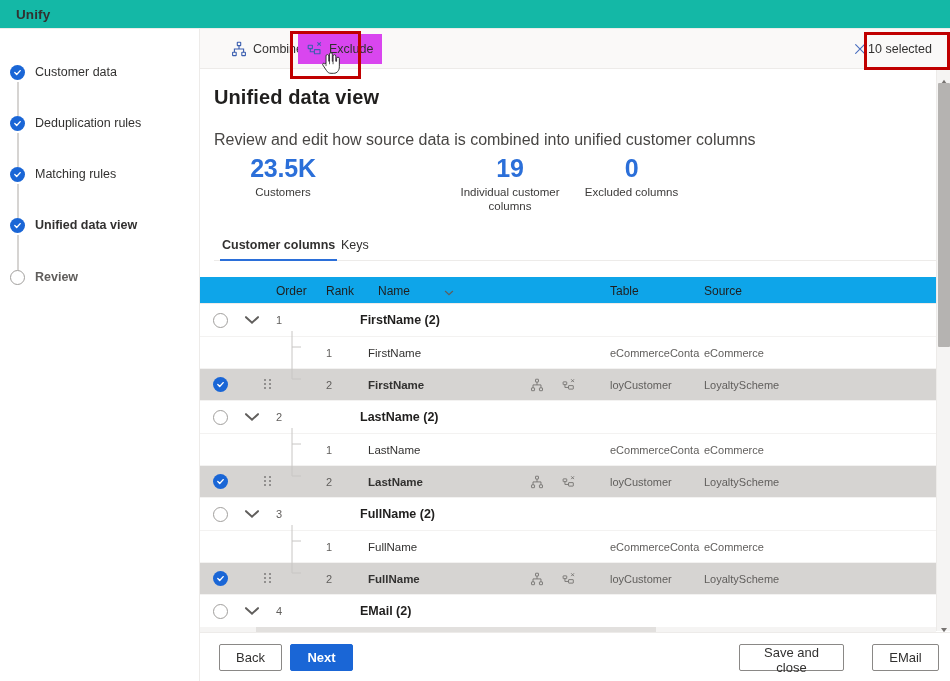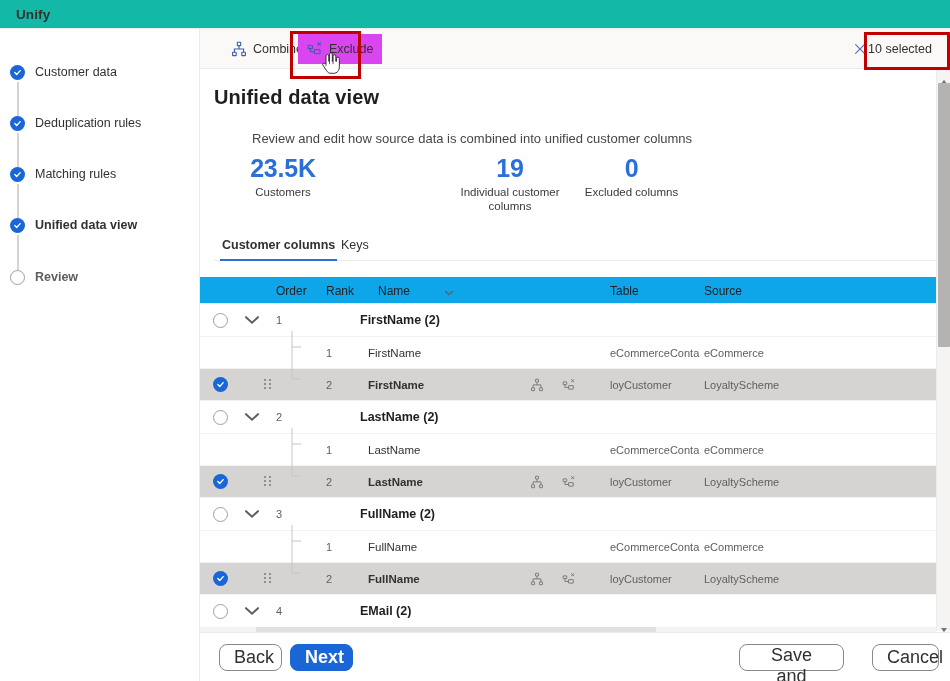--- a/index.html
+++ b/index.html
@@ -83,21 +83,21 @@
   .content {
     position: absolute; left: 200px; top: 69px; width: 750px; height: 562px;
     background: #ffffff; overflow: hidden;
   }
   .page-title {
     position: absolute; left: 14px; top: 17px;
     font-size: 20px; font-weight: 600; color: #201f1e; letter-spacing: .1px;
   }
   .page-sub {
     position: absolute; left: 14px; top: 62px;
-    font-size: 13px; color: #484644; margin-left: 38px;
+    font-size: 16px; color: #484644;
   }
 
   
   .stats { position: absolute; left: 14px; top: 84px; width: 700px; height: 62px; }
   .stat { position: absolute; top: 0; text-align: center; }
   .stat .num {
     font-size: 25px; font-weight: 600; color: #2b6fd9; line-height: 30px;
     letter-spacing: -.2px;
   }
   .stat .cap {
@@ -192,22 +192,22 @@
   }
   .hscroll .hthumb { position: absolute; left: 56px; top: 0; width: 400px; height: 5px; background: #e2e0de; }
 
   
   .footer {
     position: absolute; left: 200px; top: 632px; width: 750px; height: 49px;
     background: #ffffff; border-top: 1px solid #edebe9;
   }
   .fbtn {
     position: absolute; top: 11px; height: 27px; min-width: 63px; padding: 0 14px;
-    font-size: 18px; font-family: inherit; cursor: pointer;
-    border: 1px solid #8a8886; background: #ffffff; color: #323130; border-radius: 8px;
+    font-size: 13px; font-family: inherit; cursor: pointer;
+    border: 1px solid #8a8886; background: #ffffff; color: #323130; border-radius: 2px;
   }
   .fbtn.primary { background: #1a66d6; border-color: #1a66d6; color: #ffffff; font-weight: 600; }
   #btn-back { left: 19px; width: 61px; }
   #btn-next { left: 90px; width: 62px; }
   #btn-save { right: 106px; width: 105px; }
   #btn-cancel { right: 11px; width: 67px; }
 </style>
 </head>
 <body>
 
@@ -570,15 +570,15 @@
   </div>
 
   <div class="hscroll">
     <div class="hthumb"></div>
   </div>
 
   <div class="footer">
     <button class="fbtn" id="btn-back">Back</button>
     <button class="fbtn primary" id="btn-next">Next</button>
     <button class="fbtn" id="btn-save">Save and close</button>
-    <button class="fbtn" id="btn-cancel">Cancel</button>
+    <button class="fbtn" id="btn-cancel">EMail</button>
   </div>
 </div>
 
 </body></html>

